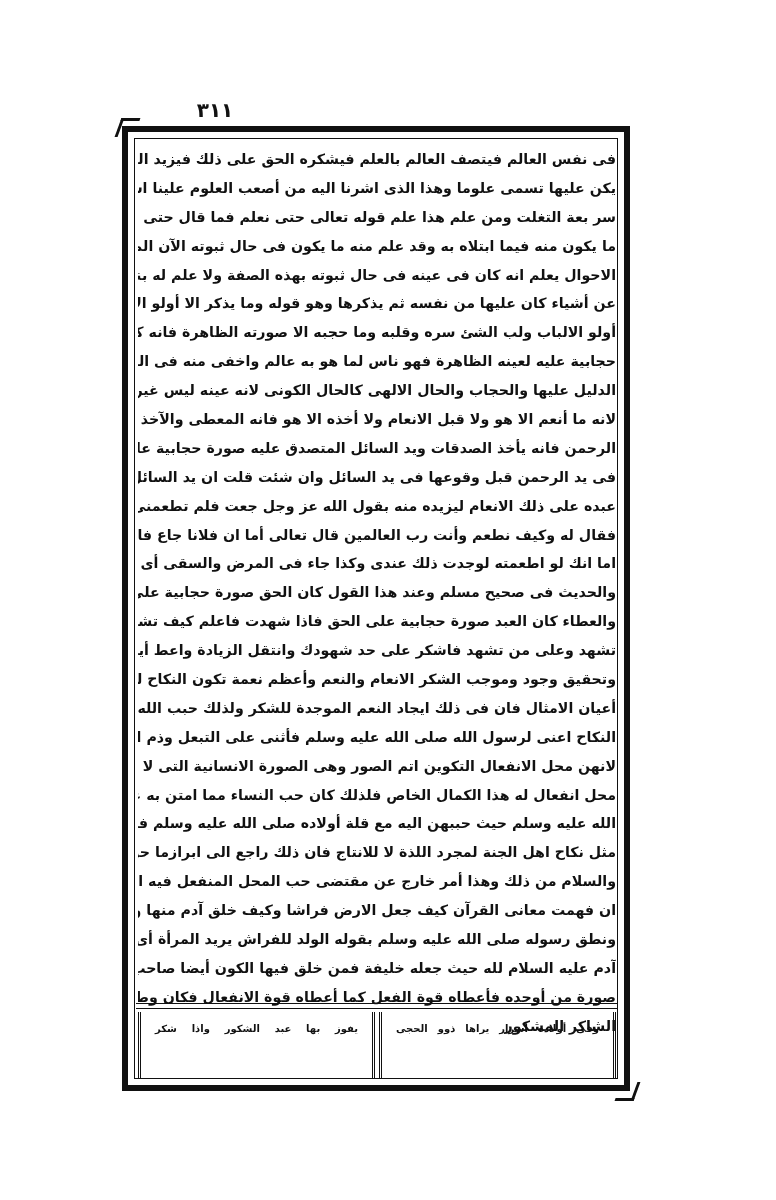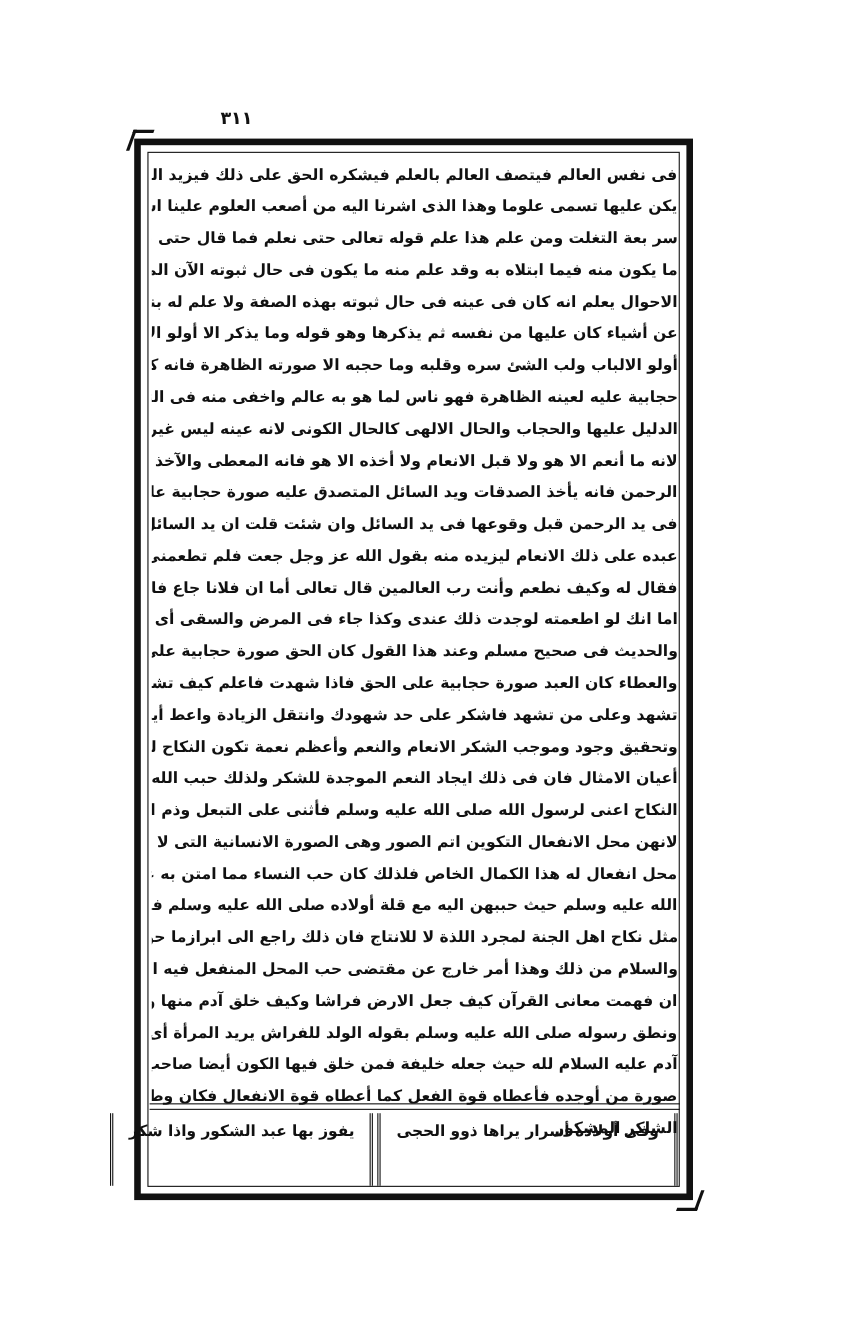--- a/index.html
+++ b/index.html
@@ -1,39 +1,39 @@
 <!DOCTYPE html>
 <html><head>
 <meta charset="utf-8">
 <style>
   html, body { margin: 0; padding: 0; background: #ffffff; }
   body { width: 776px; height: 1200px; position: relative; overflow: hidden;
          font-family: "DejaVu Sans", sans-serif; color: #111; }
   .page-number { position: absolute; left: 185px; top: 98px; width: 60px;
-                 font-size: 16px; font-weight: bold; text-align: center; direction: rtl; }
+                 font-size: 20px; font-weight: bold; text-align: center; direction: rtl; }
   .frame { position: absolute; left: 122px; top: 126px; width: 508px; height: 965px;
            border: 6px solid #111; box-sizing: border-box; }
   .frame-inner { position: absolute; left: 6px; top: 6px; right: 6px; bottom: 6px;
                  border: 1.5px solid #111; }
   .frame-corner-tl { position: absolute; left: 118px; top: 118px; width: 16px; height: 16px;
                      border-top: 3px solid #111; border-left: 3px solid #111; transform: skew(-20deg); }
   .frame-corner-br { position: absolute; left: 618px; top: 1082px; width: 16px; height: 16px;
                      border-bottom: 3px solid #111; border-right: 3px solid #111; transform: skew(-20deg); }
   .text-body { position: absolute; left: 138px; top: 145px; width: 478px; height: 850px;
                direction: rtl; font-family: "DejaVu Sans", sans-serif; font-size: 14.2px; }
   .line { height: 28.9px; line-height: 28.9px; white-space: nowrap; overflow: hidden;
           text-align: justify; text-align-last: justify; font-weight: bold; }
   .line.last { text-align-last: right; }
   .separator { position: absolute; left: 136px; top: 1003px; width: 482px; height: 4px;
                border-top: 1.5px solid #111; border-bottom: 1.5px solid #111; }
   .verse-box { position: absolute; left: 136px; top: 1012px; width: 482px; height: 66px;
                direction: rtl; display: flex; }
   .verse-col { flex: 1; position: relative; padding: 4px 14px; box-sizing: border-box;
                border-left: 3px double #111; border-right: 3px double #111; margin: 0 2px; }
-  .verse-line { font-size: 14px; font-weight: bold; line-height: 26px; text-align: justify;
+  .verse-line { font-size: 10px; font-weight: bold; line-height: 26px; text-align: justify;
                 text-align-last: justify; white-space: nowrap; }
 </style>
 </head>
 <body>
 
 <div class="page-number">٣١١</div>
 
 <div class="frame-corner-tl"></div>
 <div class="frame">
   <div class="frame-inner"></div>

